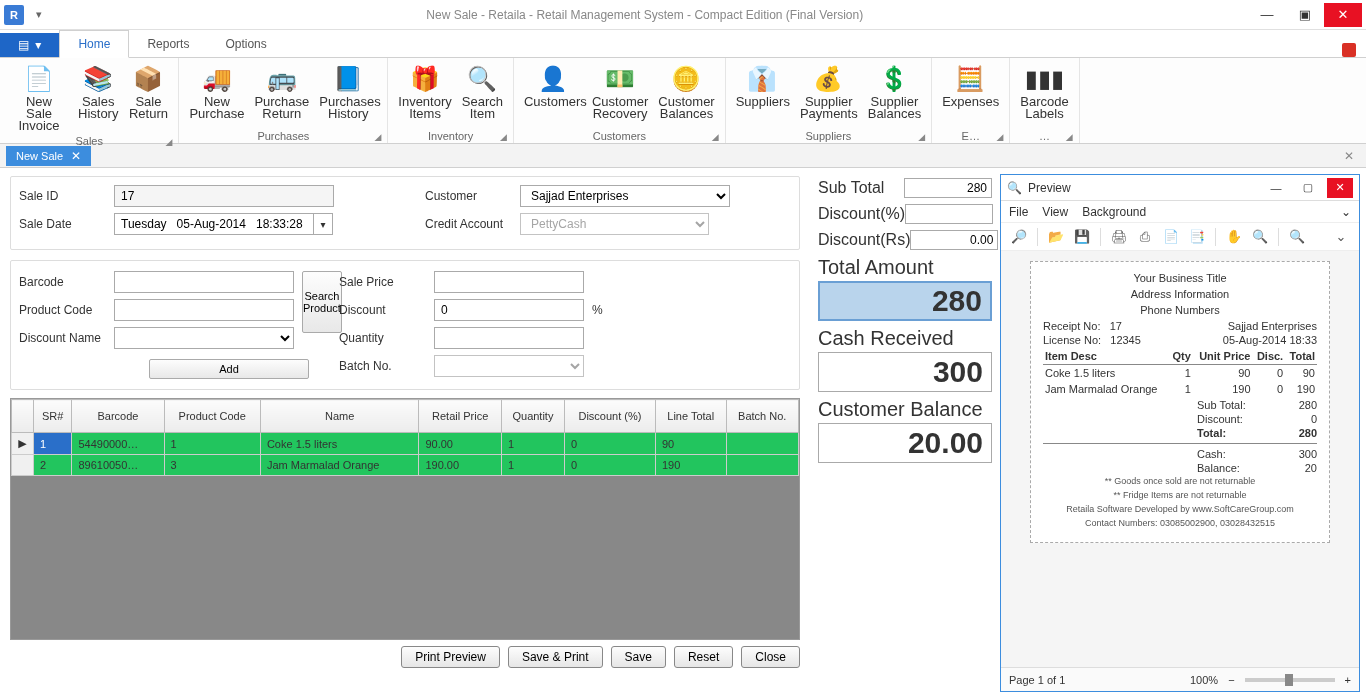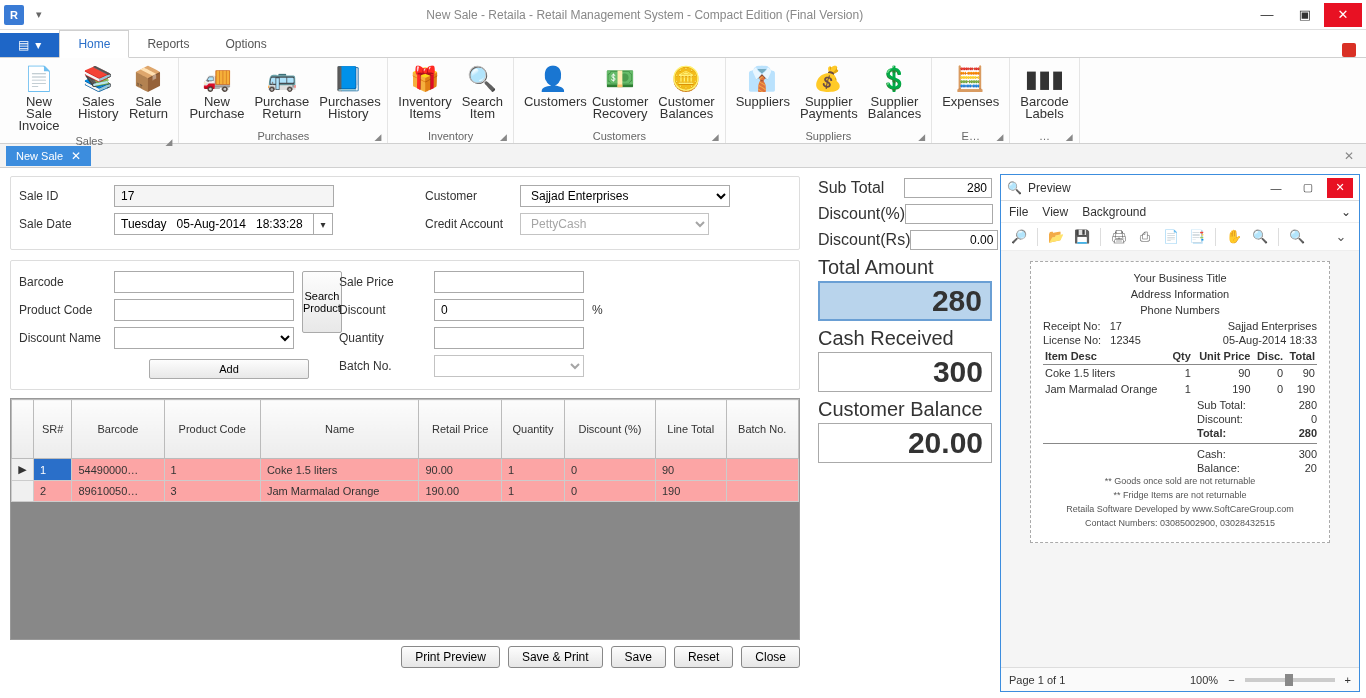--- a/index.html
+++ b/index.html
@@ -48,22 +48,22 @@
 .topform .col { flex:1; }
 
 .midform { display:flex; gap:20px; border:1px solid #ddd; padding:10px 8px 6px 8px; border-radius:2px; margin-bottom:8px; }
 .midform .colA { width:300px; }
 .midform .colB { flex:1; }
 .searchbtn { width:58px; height:62px; border:1px solid #aaa; background:linear-gradient(#fdfdfd,#e8e8e8); font-size:11px; text-align:center; cursor:pointer; border-radius:2px; }
 .addbtn { width:160px; height:20px; border:1px solid #aaa; background:linear-gradient(#fdfdfd,#e8e8e8); font-size:11px; cursor:pointer; border-radius:2px; display:block; margin:4px 0 0 130px; }
 
 .grid { border:1px solid #999; height:242px; overflow:auto; background:#888; }
 .grid table { width:100%; border-collapse:collapse; background:#fff; font-size:11px; }
-.grid th { background:linear-gradient(#fcfcfc,#ececec); border:1px solid #bbb; padding:23px 4px; font-weight:normal; font-size:11px; }
-.grid td { border:1px solid #ccc; padding:4px 6px; background:#fca5a5; }
+.grid th { background:linear-gradient(#fcfcfc,#ececec); border:1px solid #bbb; padding:10px 4px; font-weight:normal; font-size:11px; }
+.grid td { border:1px solid #ccc; padding:4px 6px; background:#22c55e; }
 .grid td.sel { background:#2a6fc9; color:#fff; }
 .grid .rowhead { width:22px; background:#f0f0f0; text-align:center; }
 
 .btnrow { display:flex; justify-content:flex-end; gap:8px; margin-top:6px; }
 .btnrow button { padding:3px 13px; border:1px solid #888; background:linear-gradient(#fdfdfd,#e6e6e6); border-radius:3px; font-size:12px; cursor:pointer; }
 
 .sidepanel .srow { display:flex; align-items:center; justify-content:space-between; margin-bottom:6px; }
 .sidepanel .srow label { font-size:16px; }
 .sidepanel .srow input { width:88px; height:20px; text-align:right; border:1px solid #aaa; padding:0 4px; font-size:12px; }
 .sidepanel .biglabel { font-size:20px; color:#333; margin:6px 0 2px 0; }

